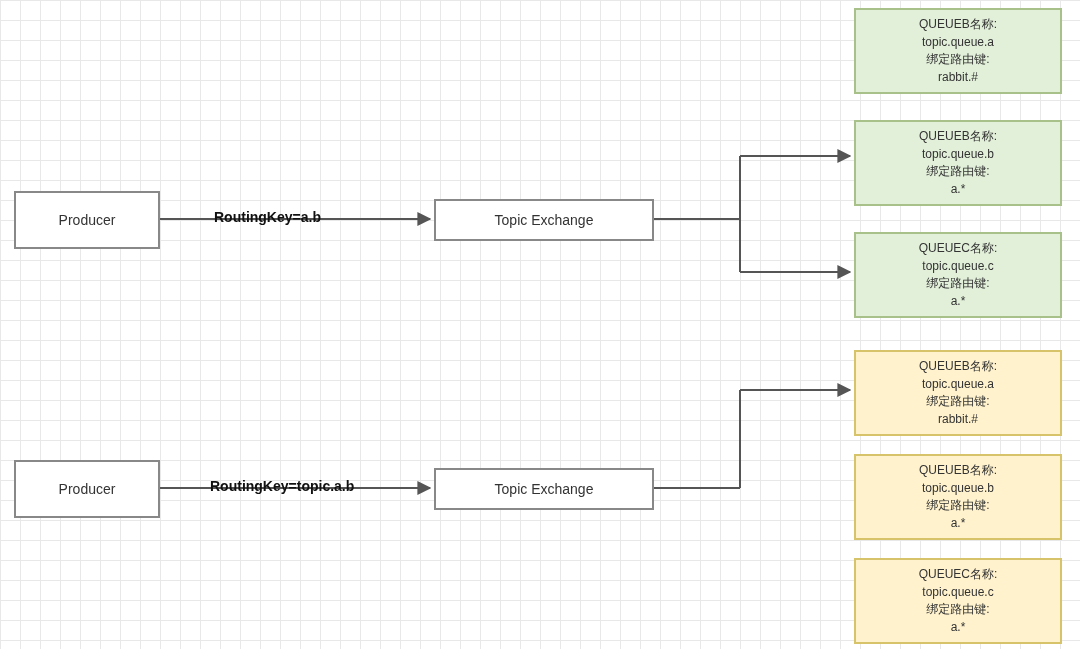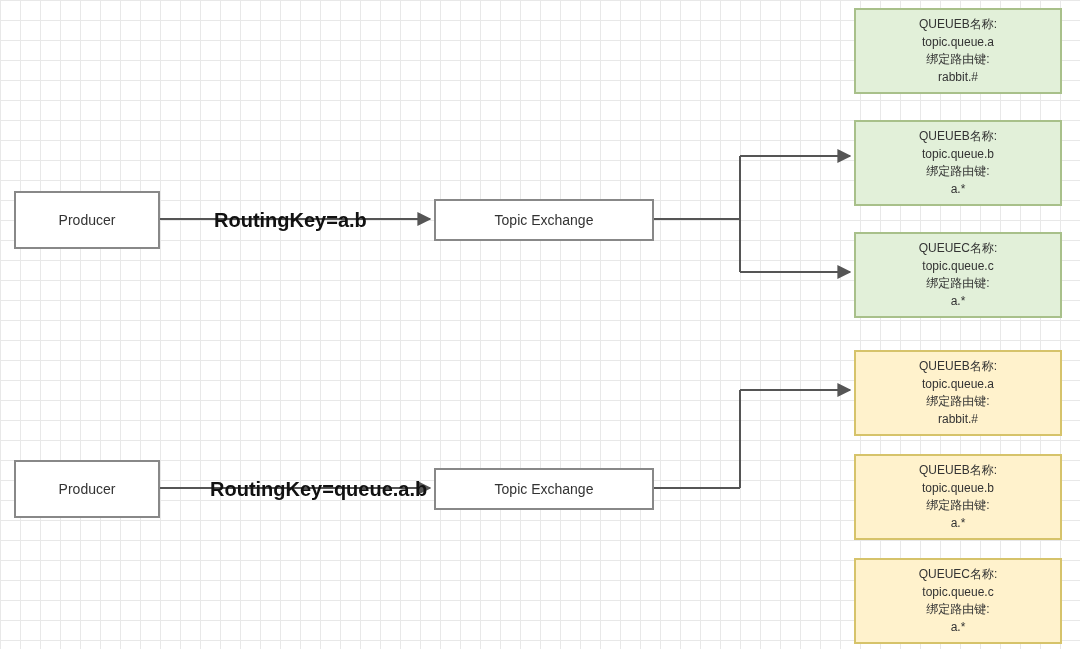--- a/index.html
+++ b/index.html
@@ -50,21 +50,21 @@
     justify-content: space-between;
     font-size: 12px;
     line-height: 1.4;
     text-align: center;
     padding: 6px 8px;
   }
   .green { background: #e2f0d9; border-color: #a8c08a; }
   .yellow { background: #fff2cc; border-color: #d6c36a; }
   .edge-label {
     position: absolute;
-    font-size: 20px;
+    font-size: 14px;
     font-weight: 700;
     color: #111;
     background: transparent;
     white-space: nowrap;
     text-align: right;
   }
   .qline { display: block; }
 </style>
 </head>
 <body>
@@ -94,21 +94,21 @@
     <span>Producer</span>
   </div>
   <div class="edge-label" style="left:214px; top:209px;">RoutingKey=a.b</div>
   <div class="box" style="left:434px; top:199px; width:220px; height:42px;">
     <span>Topic Exchange</span>
   </div>
 
   <div class="box" style="left:14px; top:460px; width:146px; height:58px;">
     <span>Producer</span>
   </div>
-  <div class="edge-label" style="left:210px; top:478px;">RoutingKey=queue.a.b</div>
+  <div class="edge-label" style="left:210px; top:478px;">RoutingKey=topic.a.b</div>
   <div class="box" style="left:434px; top:468px; width:220px; height:42px;">
     <span>Topic Exchange</span>
   </div>
 
   <div class="qbox green" style="left:854px; top:8px;  width:208px; height:86px;">
     <span class="qline">QUEUEB名称:</span>
     <span class="qline">topic.queue.a</span>
     <span class="qline">绑定路由键:</span>
     <span class="qline">rabbit.#</span>
   </div>

